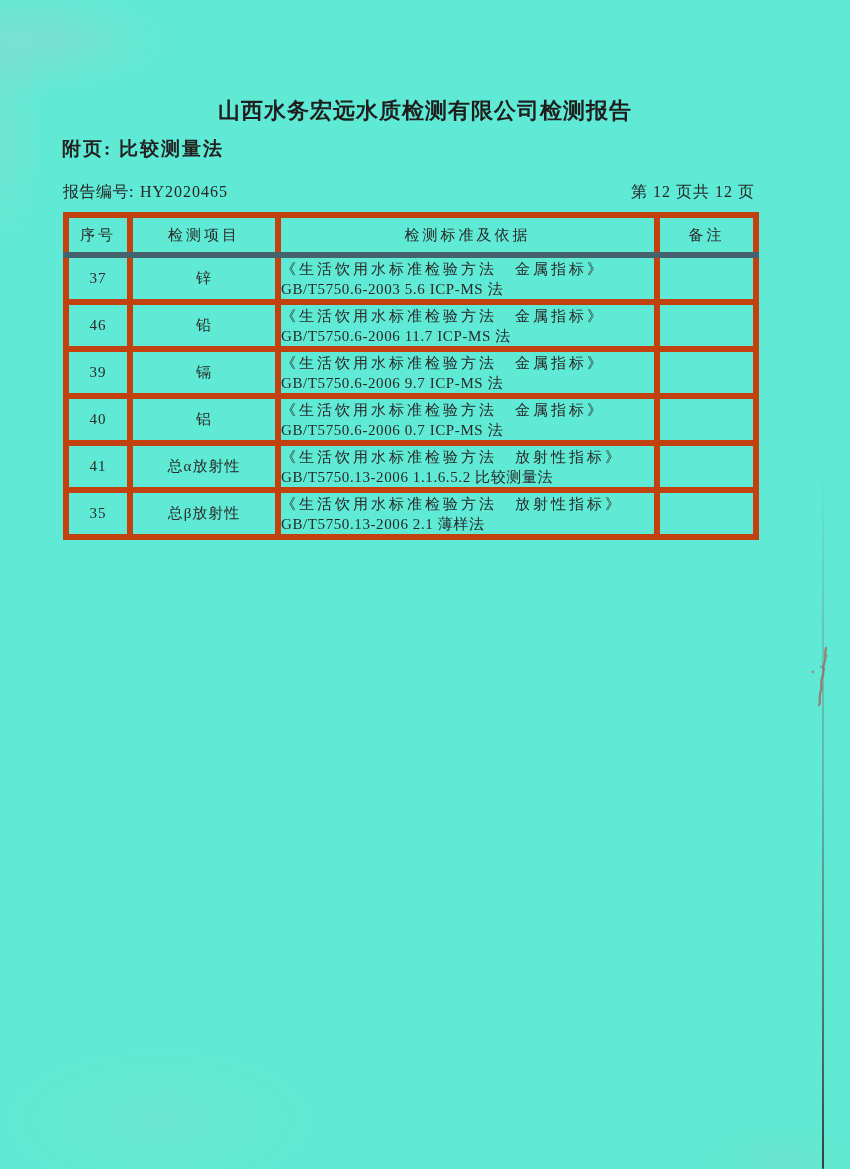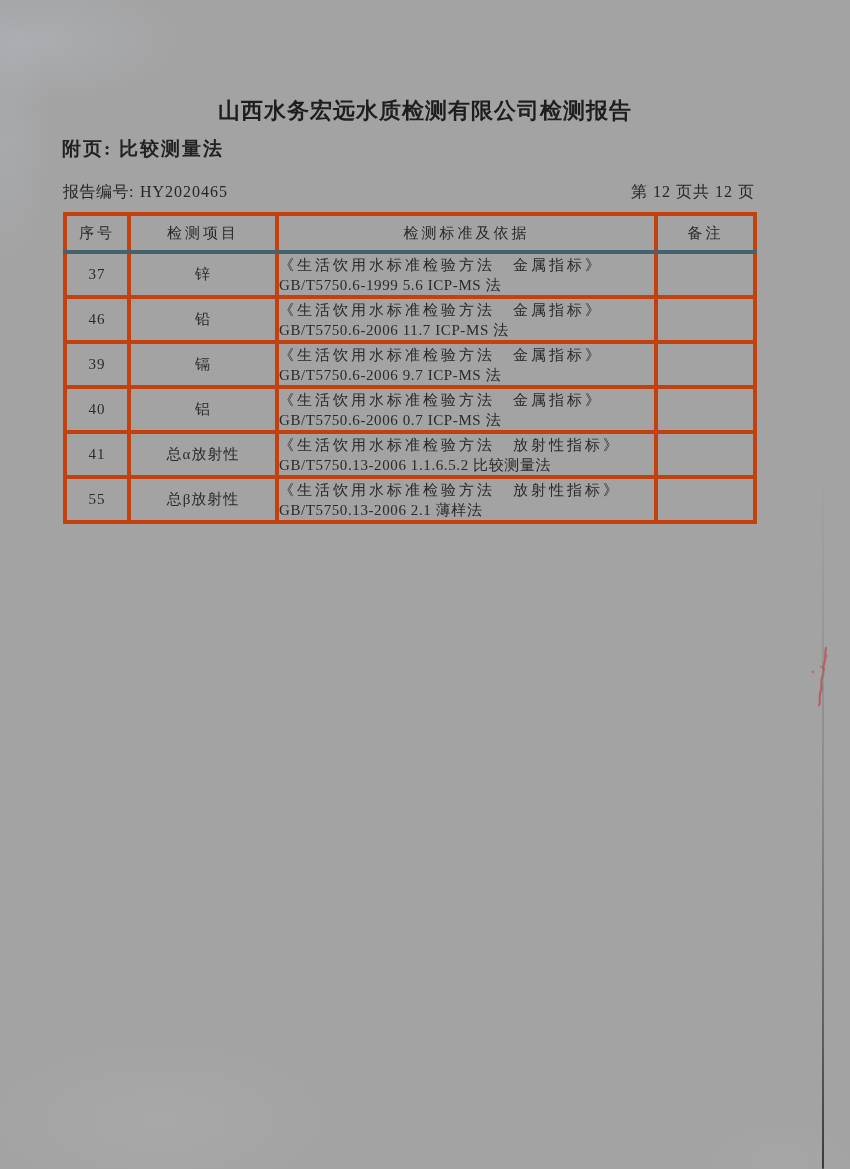--- a/index.html
+++ b/index.html
@@ -4,21 +4,21 @@
 <style>
   html, body {
     margin: 0;
     padding: 0;
     background: #ffffff;
   }
   .page {
     position: relative;
     width: 850px;
     height: 1169px;
-    background: #a3a3a3;
+    background: #5eead4;
     overflow: hidden;
     font-family: "Liberation Serif", "DejaVu Serif", serif;
     color: #262626;
   }
   
   .scan-noise {
     position: absolute;
     inset: 0;
     pointer-events: none;
     background:
@@ -94,21 +94,21 @@
     border-collapse: collapse;
     table-layout: fixed;
     font-size: 15px;
     color: #2a2a2a;
   }
   table.methods col.c-no   { width: 64px; }
   table.methods col.c-item { width: 148px; }
   table.methods col.c-std  { width: 379px; }
   table.methods col.c-rem  { width: 99px; }
   table.methods th, table.methods td {
-    border: 4px solid #c2410c;
+    border: 6px solid #c2410c;
     padding: 0;
     vertical-align: middle;
     overflow: hidden;
   }
   table.methods thead th {
     height: 34px;
     font-weight: normal;
     letter-spacing: 3px;
     text-align: center;
     border-bottom-color: #45636e;
@@ -162,21 +162,21 @@
         <th>检测标准及依据</th>
         <th>备注</th>
       </tr>
     </thead>
     <tbody>
       <tr>
         <td class="cell-no">37</td>
         <td class="cell-item">锌</td>
         <td class="cell-std">
           <div class="std-line1">《生活饮用水标准检验方法　金属指标》</div>
-          <div class="std-line2">GB/T5750.6-1999  5.6 ICP-MS 法</div>
+          <div class="std-line2">GB/T5750.6-2003  5.6 ICP-MS 法</div>
         </td>
         <td class="cell-rem"></td>
       </tr>
       <tr>
         <td class="cell-no">46</td>
         <td class="cell-item">铅</td>
         <td class="cell-std">
           <div class="std-line1">《生活饮用水标准检验方法　金属指标》</div>
           <div class="std-line2">GB/T5750.6-2006  11.7 ICP-MS 法</div>
         </td>
@@ -203,21 +203,21 @@
       <tr>
         <td class="cell-no">41</td>
         <td class="cell-item">总α放射性</td>
         <td class="cell-std">
           <div class="std-line1">《生活饮用水标准检验方法　放射性指标》</div>
           <div class="std-line2">GB/T5750.13-2006 1.1.6.5.2 比较测量法</div>
         </td>
         <td class="cell-rem"></td>
       </tr>
       <tr>
-        <td class="cell-no">55</td>
+        <td class="cell-no">35</td>
         <td class="cell-item">总β放射性</td>
         <td class="cell-std">
           <div class="std-line1">《生活饮用水标准检验方法　放射性指标》</div>
           <div class="std-line2">GB/T5750.13-2006 2.1 薄样法</div>
         </td>
         <td class="cell-rem"></td>
       </tr>
     </tbody>
   </table>
 

